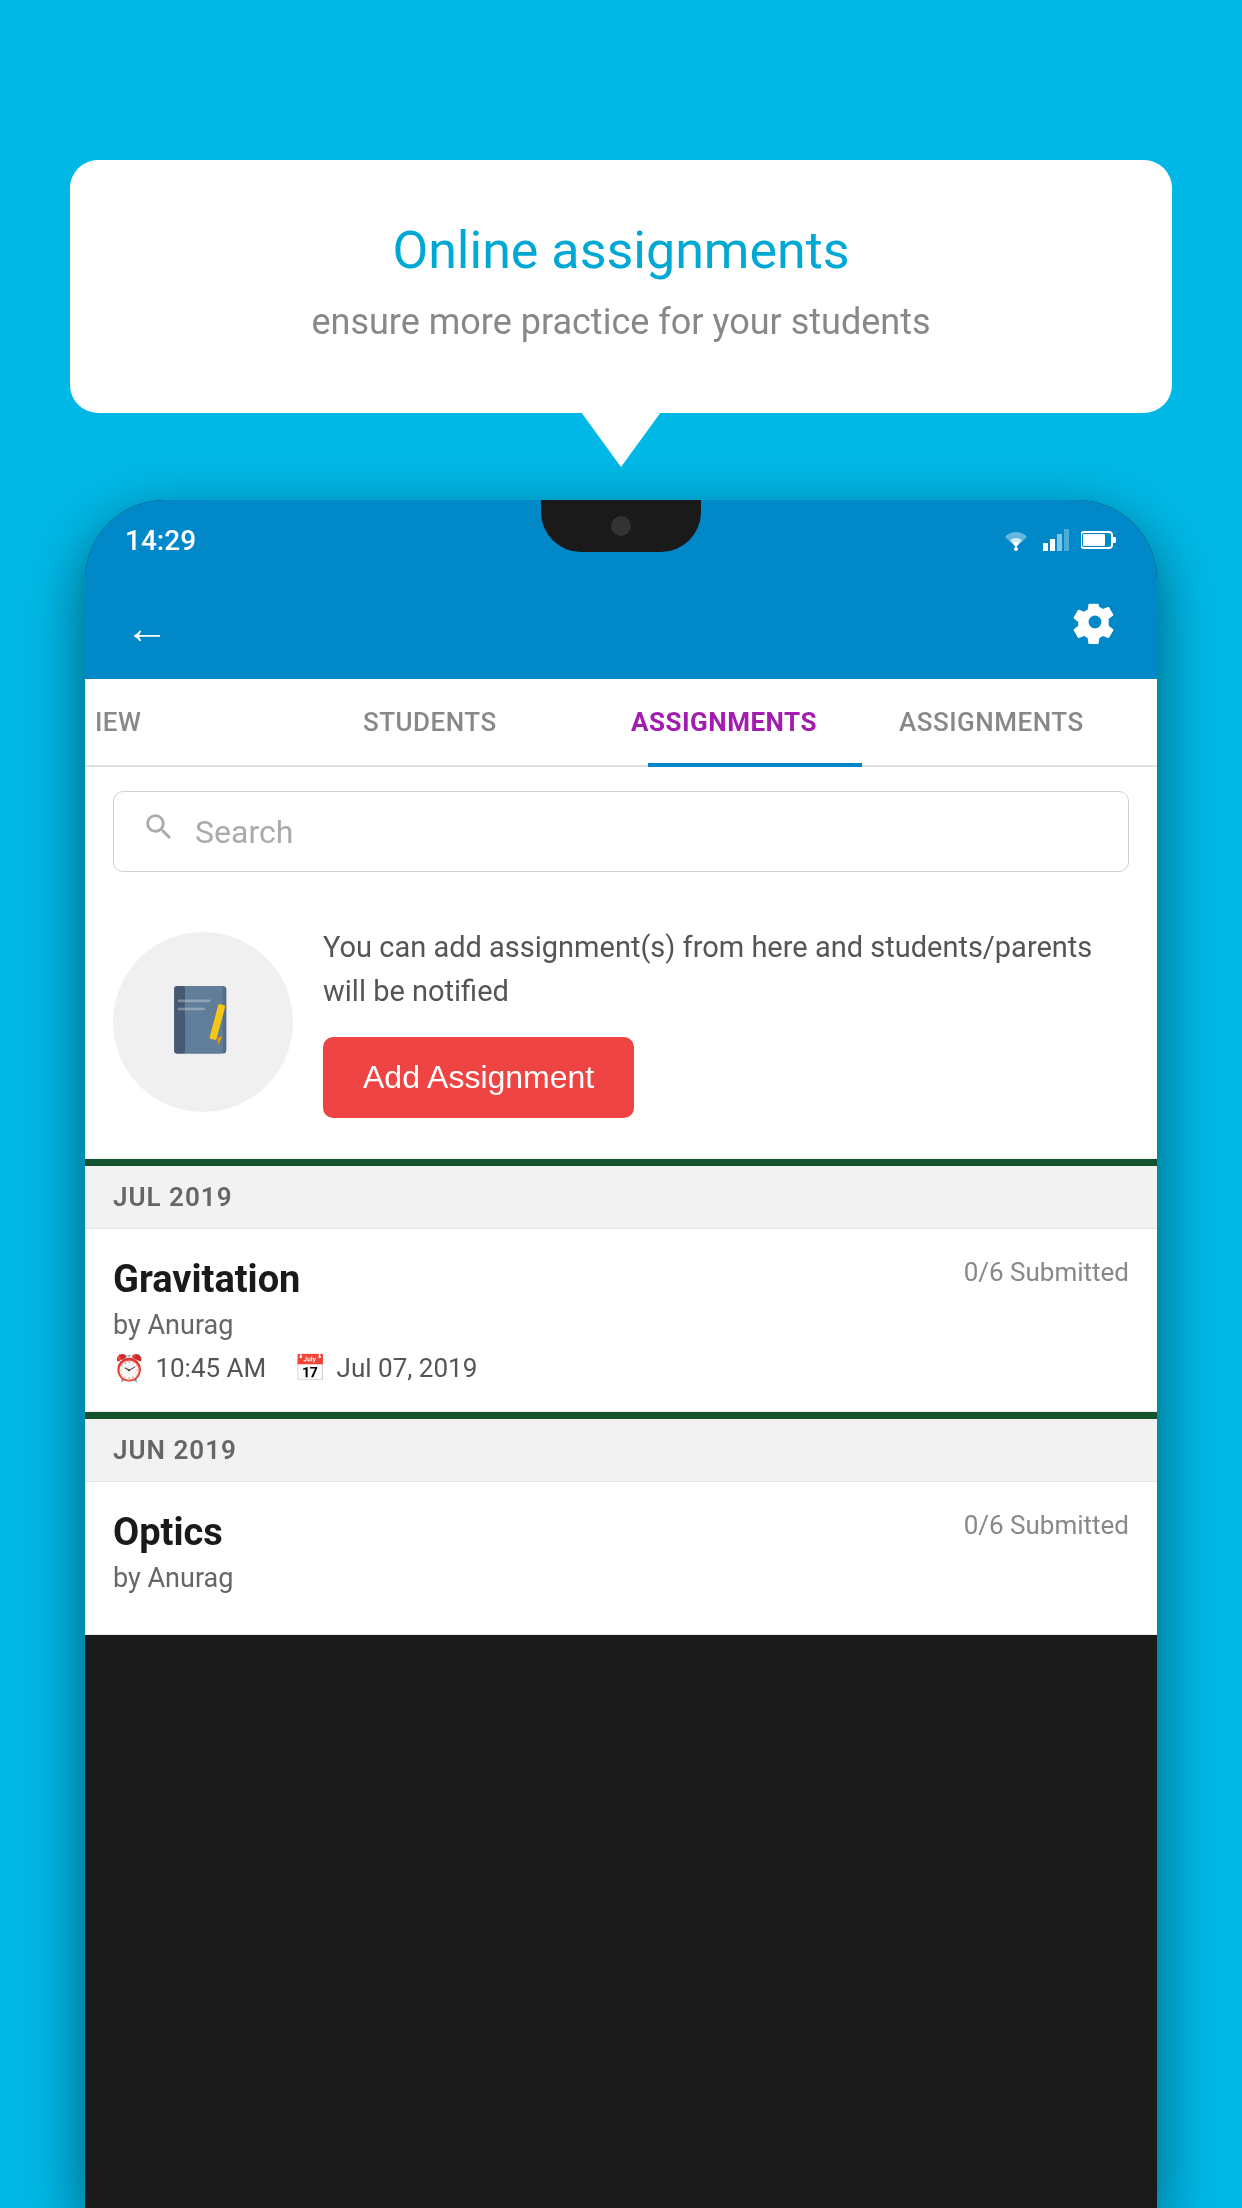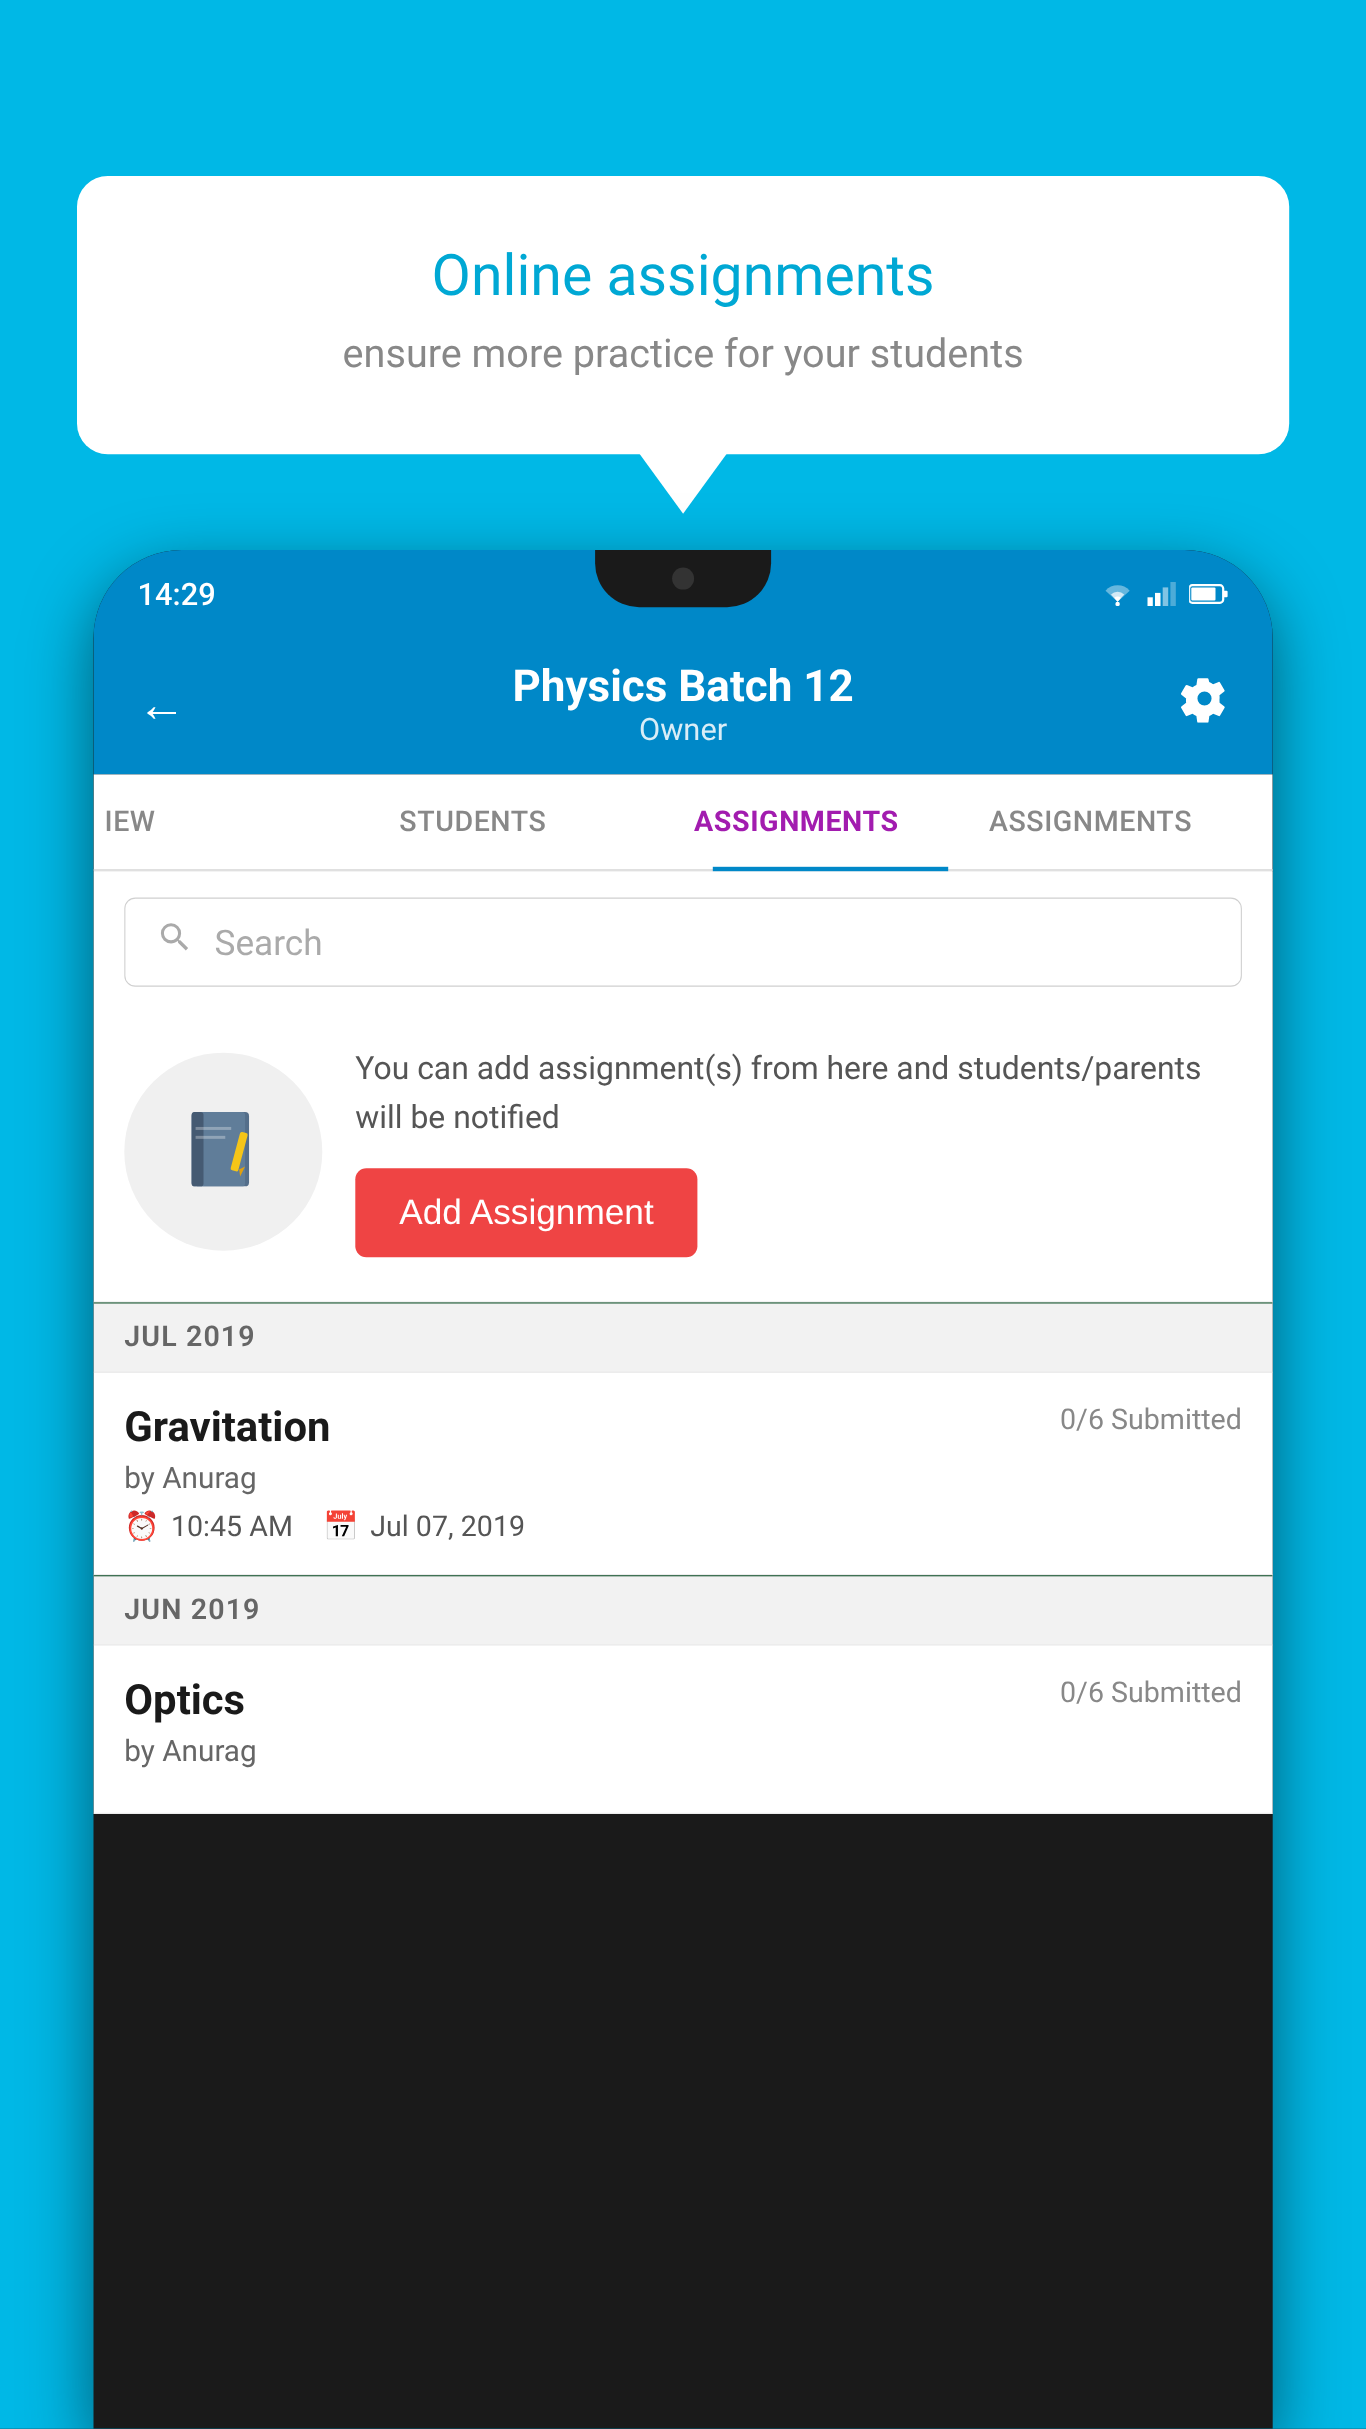--- a/index.html
+++ b/index.html
@@ -238,21 +238,21 @@
     }
 
     
     .section-header {
       background: #f2f2f2;
       padding: 16px 28px;
       font-size: 26px;
       color: #666;
       font-weight: 600;
       letter-spacing: 1px;
-      border-top: 1px solid #14532d;
+      border-top: 7px solid #14532d;
       border-bottom: 1px solid #e5e5e5;
     }
 
     
     .assignment-item {
       padding: 28px 28px;
       background: white;
       border-bottom: 1px solid #ebebeb;
     }
     .assignment-row1 {
@@ -326,24 +326,20 @@
       <svg width="36" height="20" viewBox="0 0 36 20">
         <rect x="0" y="2" width="31" height="16" rx="3" fill="none" stroke="white" stroke-width="2"></rect>
         <rect x="31" y="7" width="4" height="6" rx="1" fill="white"></rect>
         <rect x="2" y="4" width="22" height="12" rx="1" fill="white"></rect>
       </svg>
     </div>
   </div>
 
   <div class="app-bar">
     <span class="back-btn">←</span>
-    <div class="app-bar-center">
-      <div class="app-bar-title">Physics Batch 12</div>
-      <div class="app-bar-subtitle">Owner</div>
-    </div>
     <span class="settings-btn">
       <svg width="44" height="44" viewBox="0 0 24 24" fill="white">
         <path d="M12 15.5A3.5 3.5 0 018.5 12 3.5 3.5 0 0112 8.5a3.5 3.5 0 013.5 3.5 3.5 3.5 0 01-3.5 3.5m7.43-2.92c.04-.36.07-.74.07-1.08 0-.34-.03-.73-.07-1.08l2.36-1.84c.21-.16.27-.45.13-.69l-2.24-3.87c-.13-.24-.42-.32-.66-.24l-2.78 1.12c-.58-.44-1.21-.81-1.9-1.08L14 2.42c-.04-.27-.27-.42-.54-.42h-4.5c-.27 0-.5.15-.54.42l-.42 2.94c-.69.27-1.32.64-1.9 1.08L3.3 5.32c-.24-.08-.53 0-.66.24L.4 9.43c-.14.24-.08.53.13.69l2.36 1.84C2.85 12.27 2.82 12.65 2.82 13s.03.72.07 1.08L.53 15.92c-.21.16-.27.45-.13.69l2.24 3.87c.13.24.42.32.66.24l2.78-1.12c.58.44 1.21.81 1.9 1.08l.42 2.94c.04.27.27.42.54.42h4.5c.27 0 .5-.15.54-.42l.42-2.94c.69-.27 1.32-.64 1.9-1.08l2.78 1.12c.24.08.53 0 .66-.24l2.24-3.87c.14-.24.08-.53-.13-.69l-2.36-1.84z"></path>
       </svg>
     </span>
   </div>
 
   <div class="tabs">
     <div class="tab">IEW</div>
     <div class="tab">STUDENTS</div>

